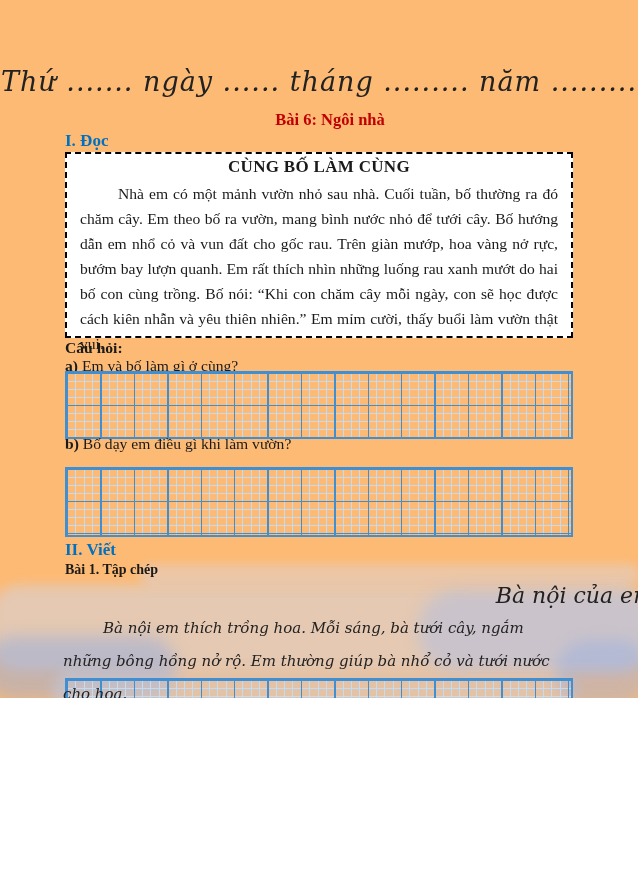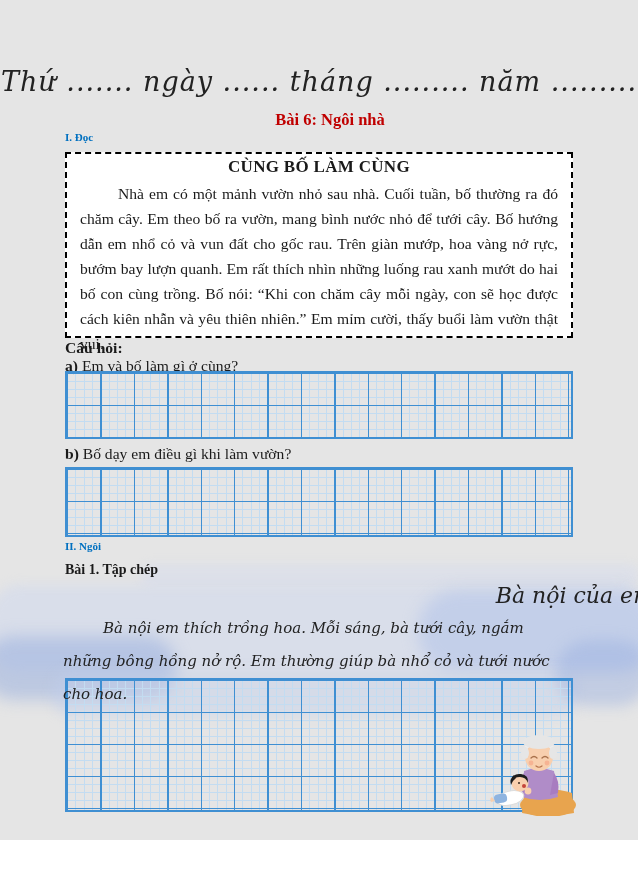--- a/index.html
+++ b/index.html
@@ -1,52 +1,52 @@
 <!DOCTYPE html>
 <html style="--title-red: #c00000; --heading-blue: #0070c0; --grid-strong: #3f8fd2; --grid-light: #c3dcf1; --wash-blue: #c7d4ee;"><head>
 <meta charset="utf-8">
 <style>
   html,body{margin:0;padding:0;background:#fff;}
   .page{
-    position:relative;width:638px;height:840px;background:#e5e5e5;overflow:hidden;
+    position:relative;width:638px;height:698px;background:#fdba74;overflow:hidden;
     font-family:"Liberation Serif",serif;color:#1a1a1a;
   }
   
   .date-line{
     position:absolute;top:66px;left:0;width:638px;text-align:center;
     font-family:"DejaVu Serif",serif;font-style:italic;font-size:27px;color:#2b2b2b;
     letter-spacing:1px;
   }
   .lesson-title{
     position:absolute;top:110px;left:0;width:638px;text-align:center;
     font-weight:bold;font-size:16.5px;color:var(--title-red,#c00000);padding-left:11px;
   }
   .sec-heading{
-    position:absolute;left:65px;font-weight:bold;font-size:11px;
+    position:absolute;left:65px;font-weight:bold;font-size:17px;
     color:var(--heading-blue,#0070c0);
   }
   .sec-read{top:131px;}
   .sec-write{top:540px;}
   
   .reading-box{
     position:absolute;left:65px;top:152px;width:508px;height:186px;
     border:2.5px dashed #000;box-sizing:border-box;padding:2px 9px 0 9px;background:#fff;
   }
   .passage-title{
     text-align:center;font-weight:bold;font-size:17px;margin:1px 0 2px 0;letter-spacing:.3px;
   }
   .passage-text{
     font-size:15.6px;line-height:25px;text-align:justify;text-indent:38px;margin:4px;
   }
   
   .q-label-line{position:absolute;left:65px;font-size:15.6px;}
   .bold{font-weight:bold;}
   .cau-hoi{top:339px;}
   .q-a{top:357px;}
-  .q-b{top:445px;}
+  .q-b{top:435px;}
   
   .grid{
     position:absolute;left:65px;width:508px;box-sizing:border-box;
     border:2px solid var(--grid-strong,#3f8fd2);
     background-image:
       repeating-linear-gradient(90deg, var(--grid-strong,#3f8fd2) 0 1.4px, transparent 1.4px 33.4px),
       repeating-linear-gradient(180deg, var(--grid-strong,#3f8fd2) 0 1.4px, transparent 1.4px 32px),
       repeating-linear-gradient(90deg, var(--grid-light,#c3dcf1) 0 1px, transparent 1px 8.35px),
       repeating-linear-gradient(180deg, var(--grid-light,#c3dcf1) 0 1px, transparent 1px 8px);
   }
@@ -105,21 +105,21 @@
   </div>
 
   <div class="q-label-line cau-hoi bold">Câu hỏi:</div>
 
   <div class="q-label-line q-a"><span class="bold">a)</span><span> Em và bố làm gì ở cùng?</span></div>
   <div class="grid grid-a"></div>
 
   <div class="q-label-line q-b"><span class="bold">b)</span><span> Bố dạy em điều gì khi làm vườn?</span></div>
   <div class="grid grid-b"></div>
 
-  <div class="sec-heading sec-write">II. Ngôi</div>
+  <div class="sec-heading sec-write">II. Viết</div>
   <div class="exercise-label">Bài 1. Tập chép</div>
 
   <div class="copy-title script">Bà nội của em</div>
   <p class="copy-text script">Bà nội em thích trồng hoa. Mỗi sáng, bà tưới cây, ngắm những bông hồng nở rộ. Em thường giúp bà nhổ cỏ và tưới nước cho hoa.</p>
 
   <div class="grid grid-main"></div>
 
   <svg class="illus" viewBox="0 0 92 85">
 
     <ellipse cx="62" cy="74" rx="28" ry="12" fill="#e8a44e"></ellipse>

